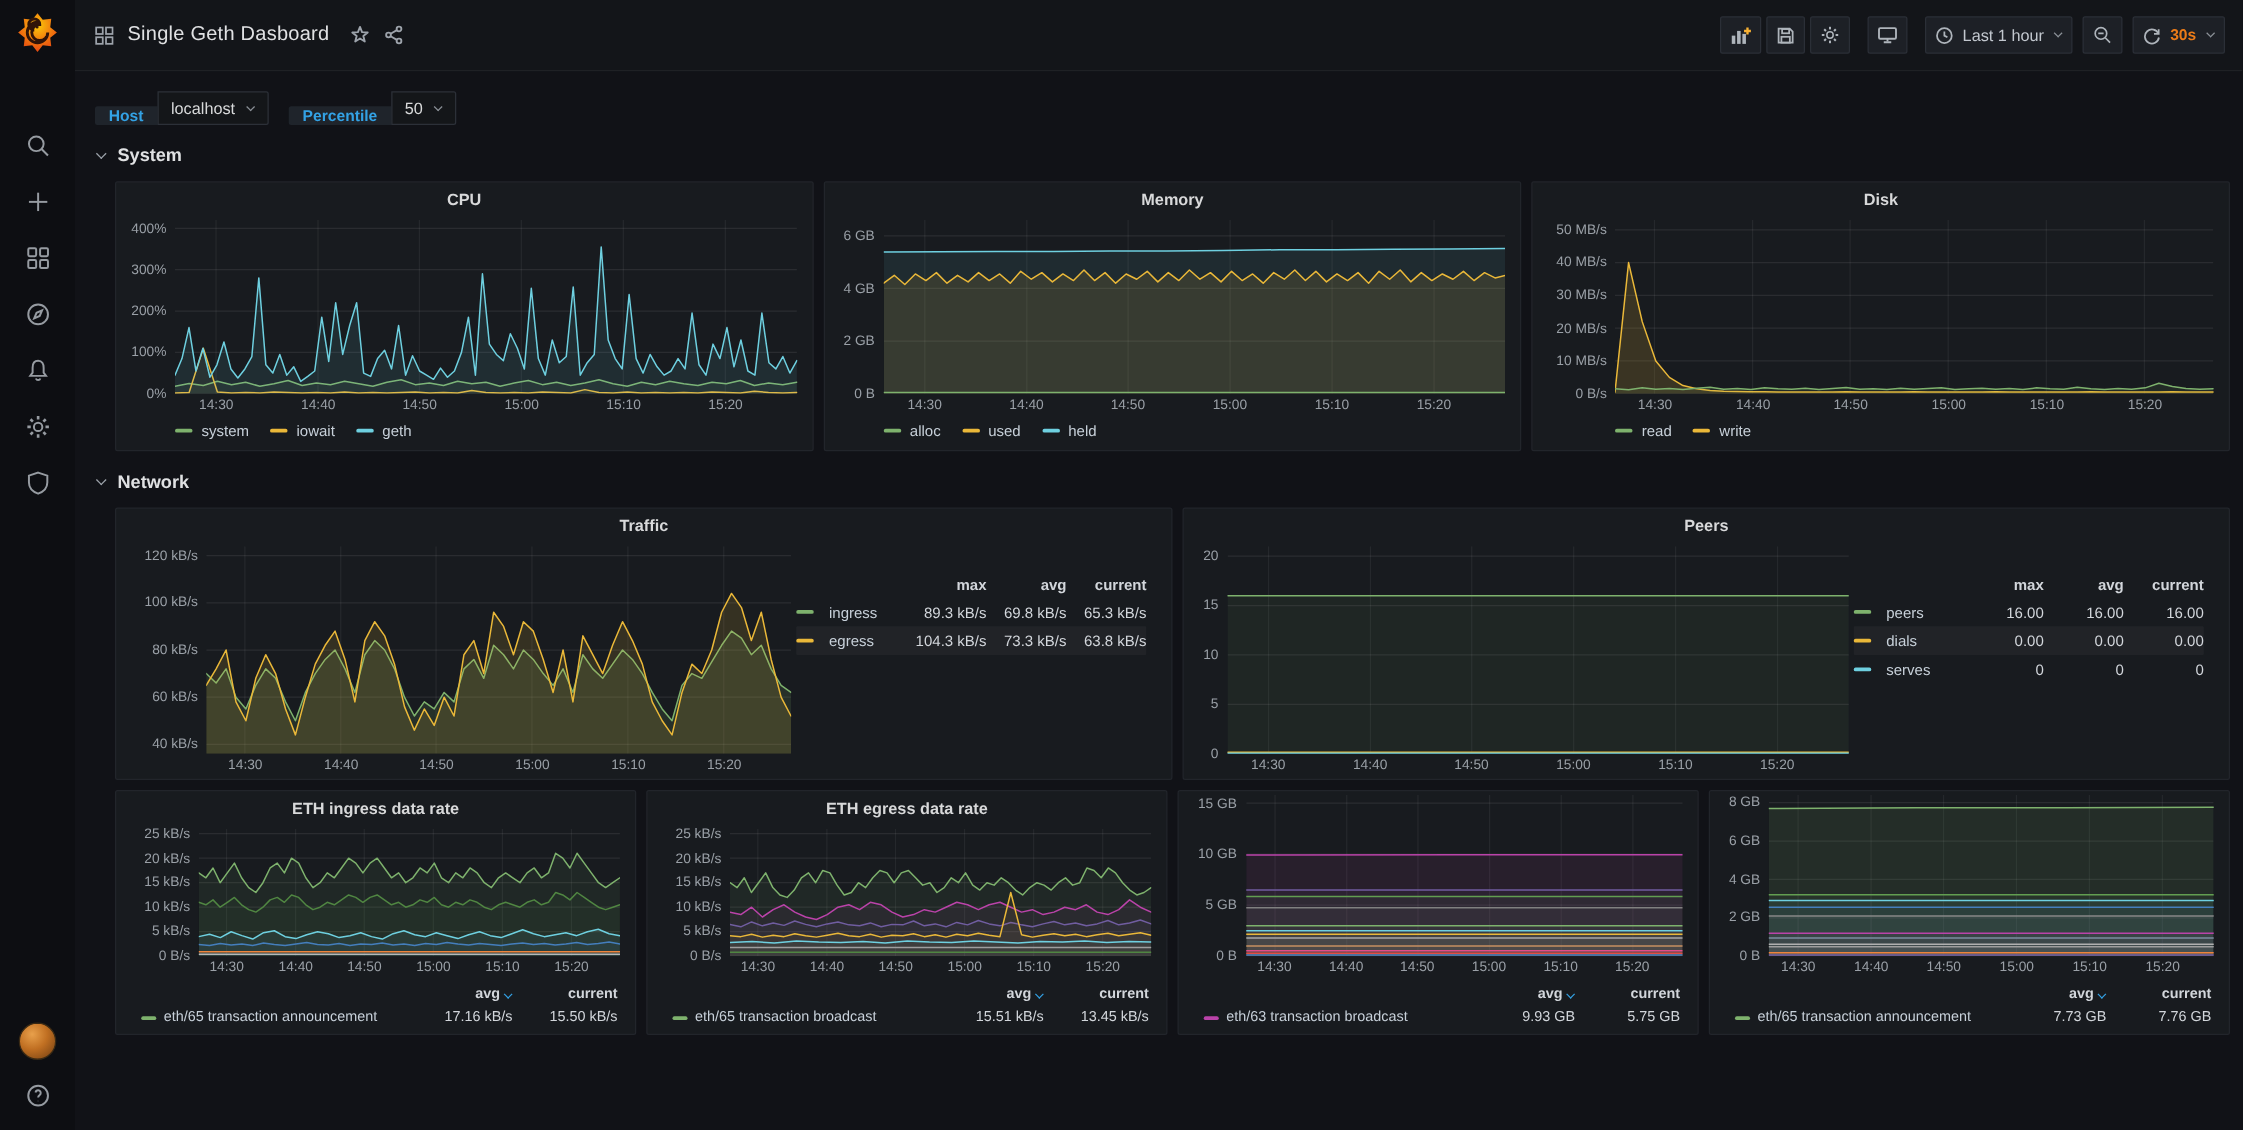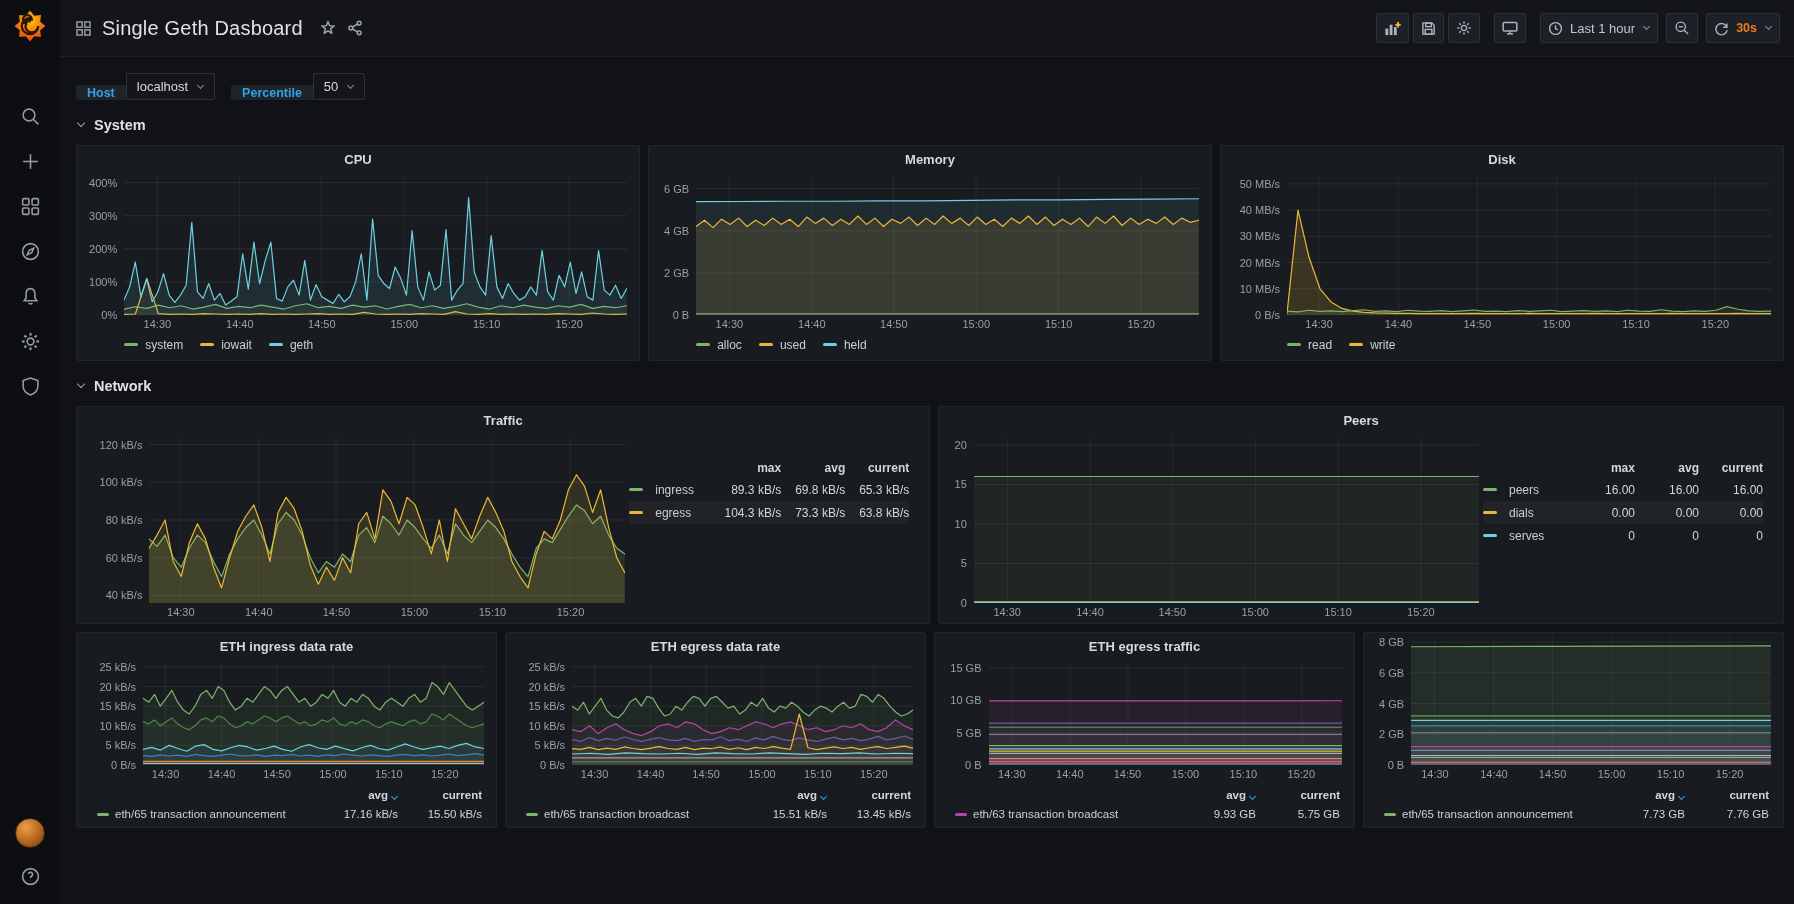--- a/index.html
+++ b/index.html
@@ -16,21 +16,21 @@
   .logo-box { position:absolute; top:10px; left:0; width:60px; display:grid; place-items:center; cursor:pointer; }
   .side-top { position:absolute; top:104px; left:0; width:60px; display:flex; flex-direction:column; align-items:center; gap:21px; }
   .side-bottom { position:absolute; bottom:16px; left:0; width:60px; display:flex; flex-direction:column; align-items:center; gap:16px; }
   .side-icon { width:24px; height:24px; display:grid; place-items:center; cursor:pointer; opacity:.85; }
   .side-icon svg { stroke:#aeb4bb; fill:none; stroke-width:1.5; }
   .avatar { width:30px; height:30px; border-radius:50%; background:radial-gradient(circle at 35% 30%, #e8a04b 0%, #c06f22 45%, #6f3d12 100%); border:1px solid #3a2a14; cursor:pointer; }
 
   
   .topbar { margin-left:60px; height:57px; display:flex; align-items:center; padding:0 14px 0 16px; border-bottom:1px solid rgba(255,255,255,0.055); background:#131519; }
   .tb-left { display:flex; align-items:center; gap:11px; }
-  .tb-title { font-size:20px; color:#e0e1e3; letter-spacing:.2px; cursor:pointer; }
+  .tb-title { font-size:16px; color:#e0e1e3; letter-spacing:.2px; cursor:pointer; }
   .tb-ic { display:grid; place-items:center; cursor:pointer; }
   .tb-ic svg { stroke:#9da3ab; fill:none; stroke-width:1.5; }
   .tb-right { margin-left:auto; display:flex; align-items:center; }
   .tb-group { display:flex; gap:4px; }
   .sp8 { width:8px; } .sp14 { width:14px; }
   .tb-btn { height:30px; min-width:30px; padding:0 7px; background:#1d2026; border:1px solid #2b2f37; border-radius:2px;
             display:flex; align-items:center; justify-content:center; gap:7px; cursor:pointer; color:#c2c7ce; font-size:13px; }
   .tb-btn svg { stroke:#aeb4bb; fill:none; stroke-width:1.5; }
   .orange { color:#eb7b18; font-weight:600; font-size:12.5px; }
   .chev { width:5px; height:5px; border-right:1.5px solid currentColor; border-bottom:1.5px solid currentColor;
@@ -40,21 +40,21 @@
   
   .content { margin-left:60px; padding:0 10px 0 16px; }
   .var-row { display:flex; gap:16px; margin-top:16px; height:27px; }
   .var-group { display:flex; cursor:pointer; }
   .var-label { background:#1f242b; color:#33a2e5; font-size:12.5px; font-weight:600; display:flex; align-items:center; padding:2px 11px; border-radius:2px 0 0 2px;margin-top:12px; }
   .var-value { background:#141619; border:1px solid #2c3038; border-radius:0 2px 2px 0; color:#d8d9da; font-size:13px; display:flex; align-items:center; gap:8px; padding:0 10px; }
 
   
   .row-header { display:flex; align-items:center; gap:9px; height:26px; margin:12px 0 7px 0; cursor:pointer; color:#e0e1e3; font-size:14.5px; font-weight:700; }
   .row-header .chev { width:6px; height:6px; color:#9da3ab; margin-top:-4px; }
-  .grid { display:grid; gap:8px; }
+  .grid { display:grid; gap:8px;margin-left:16px; }
   .g1 { grid-template-columns:repeat(3,1fr); height:216px; }
   .g2 { grid-template-columns:1.01fr 1fr; height:218px; }
   .g3 { grid-template-columns:repeat(4,1fr); height:196px; margin-top:8px; }
 
   
   .panel { background:#181b1f; border:1px solid #22252b; border-radius:2px; display:flex; flex-direction:column; overflow:hidden; min-width:0; }
   .panel-title { height:27px; flex:none; display:flex; align-items:center; justify-content:center; font-size:13px; font-weight:600; color:#d8d9da; cursor:pointer; }
   .panel-body { flex:1; display:flex; min-height:0; padding:0 8px 3px 8px; }
   .chart-col { flex:1; display:flex; flex-direction:column; min-width:0; }
   .chart-area { flex:1; position:relative; min-height:0; }
@@ -734,21 +734,20 @@
                 <span class="dash" style="background: rgb(126, 178, 109); width: 12px;"></span>
                 <span class="nm">eth/65 transaction broadcast</span>
                 <span class="v">15.51 kB/s</span>
                 <span class="v">13.45 kB/s</span>
               </div>
             </div>
           </div>
         </div>
       </section>
       <section class="panel">
-        <div class="panel-title">ETH egress traffic</div>
         <div class="panel-body">
           <div class="chart-col">
             <div class="chart-area">
               <div class="y-labels" style="width: 45.5px;">
                 <span style="top: 100%;">0 B</span>
                 <span style="top: 68.3544%;">5 GB</span>
                 <span style="top: 36.7089%;">10 GB</span>
                 <span style="top: 5.06329%;">15 GB</span>
               </div>
               <div class="plot" style="left: 45.5px;">

